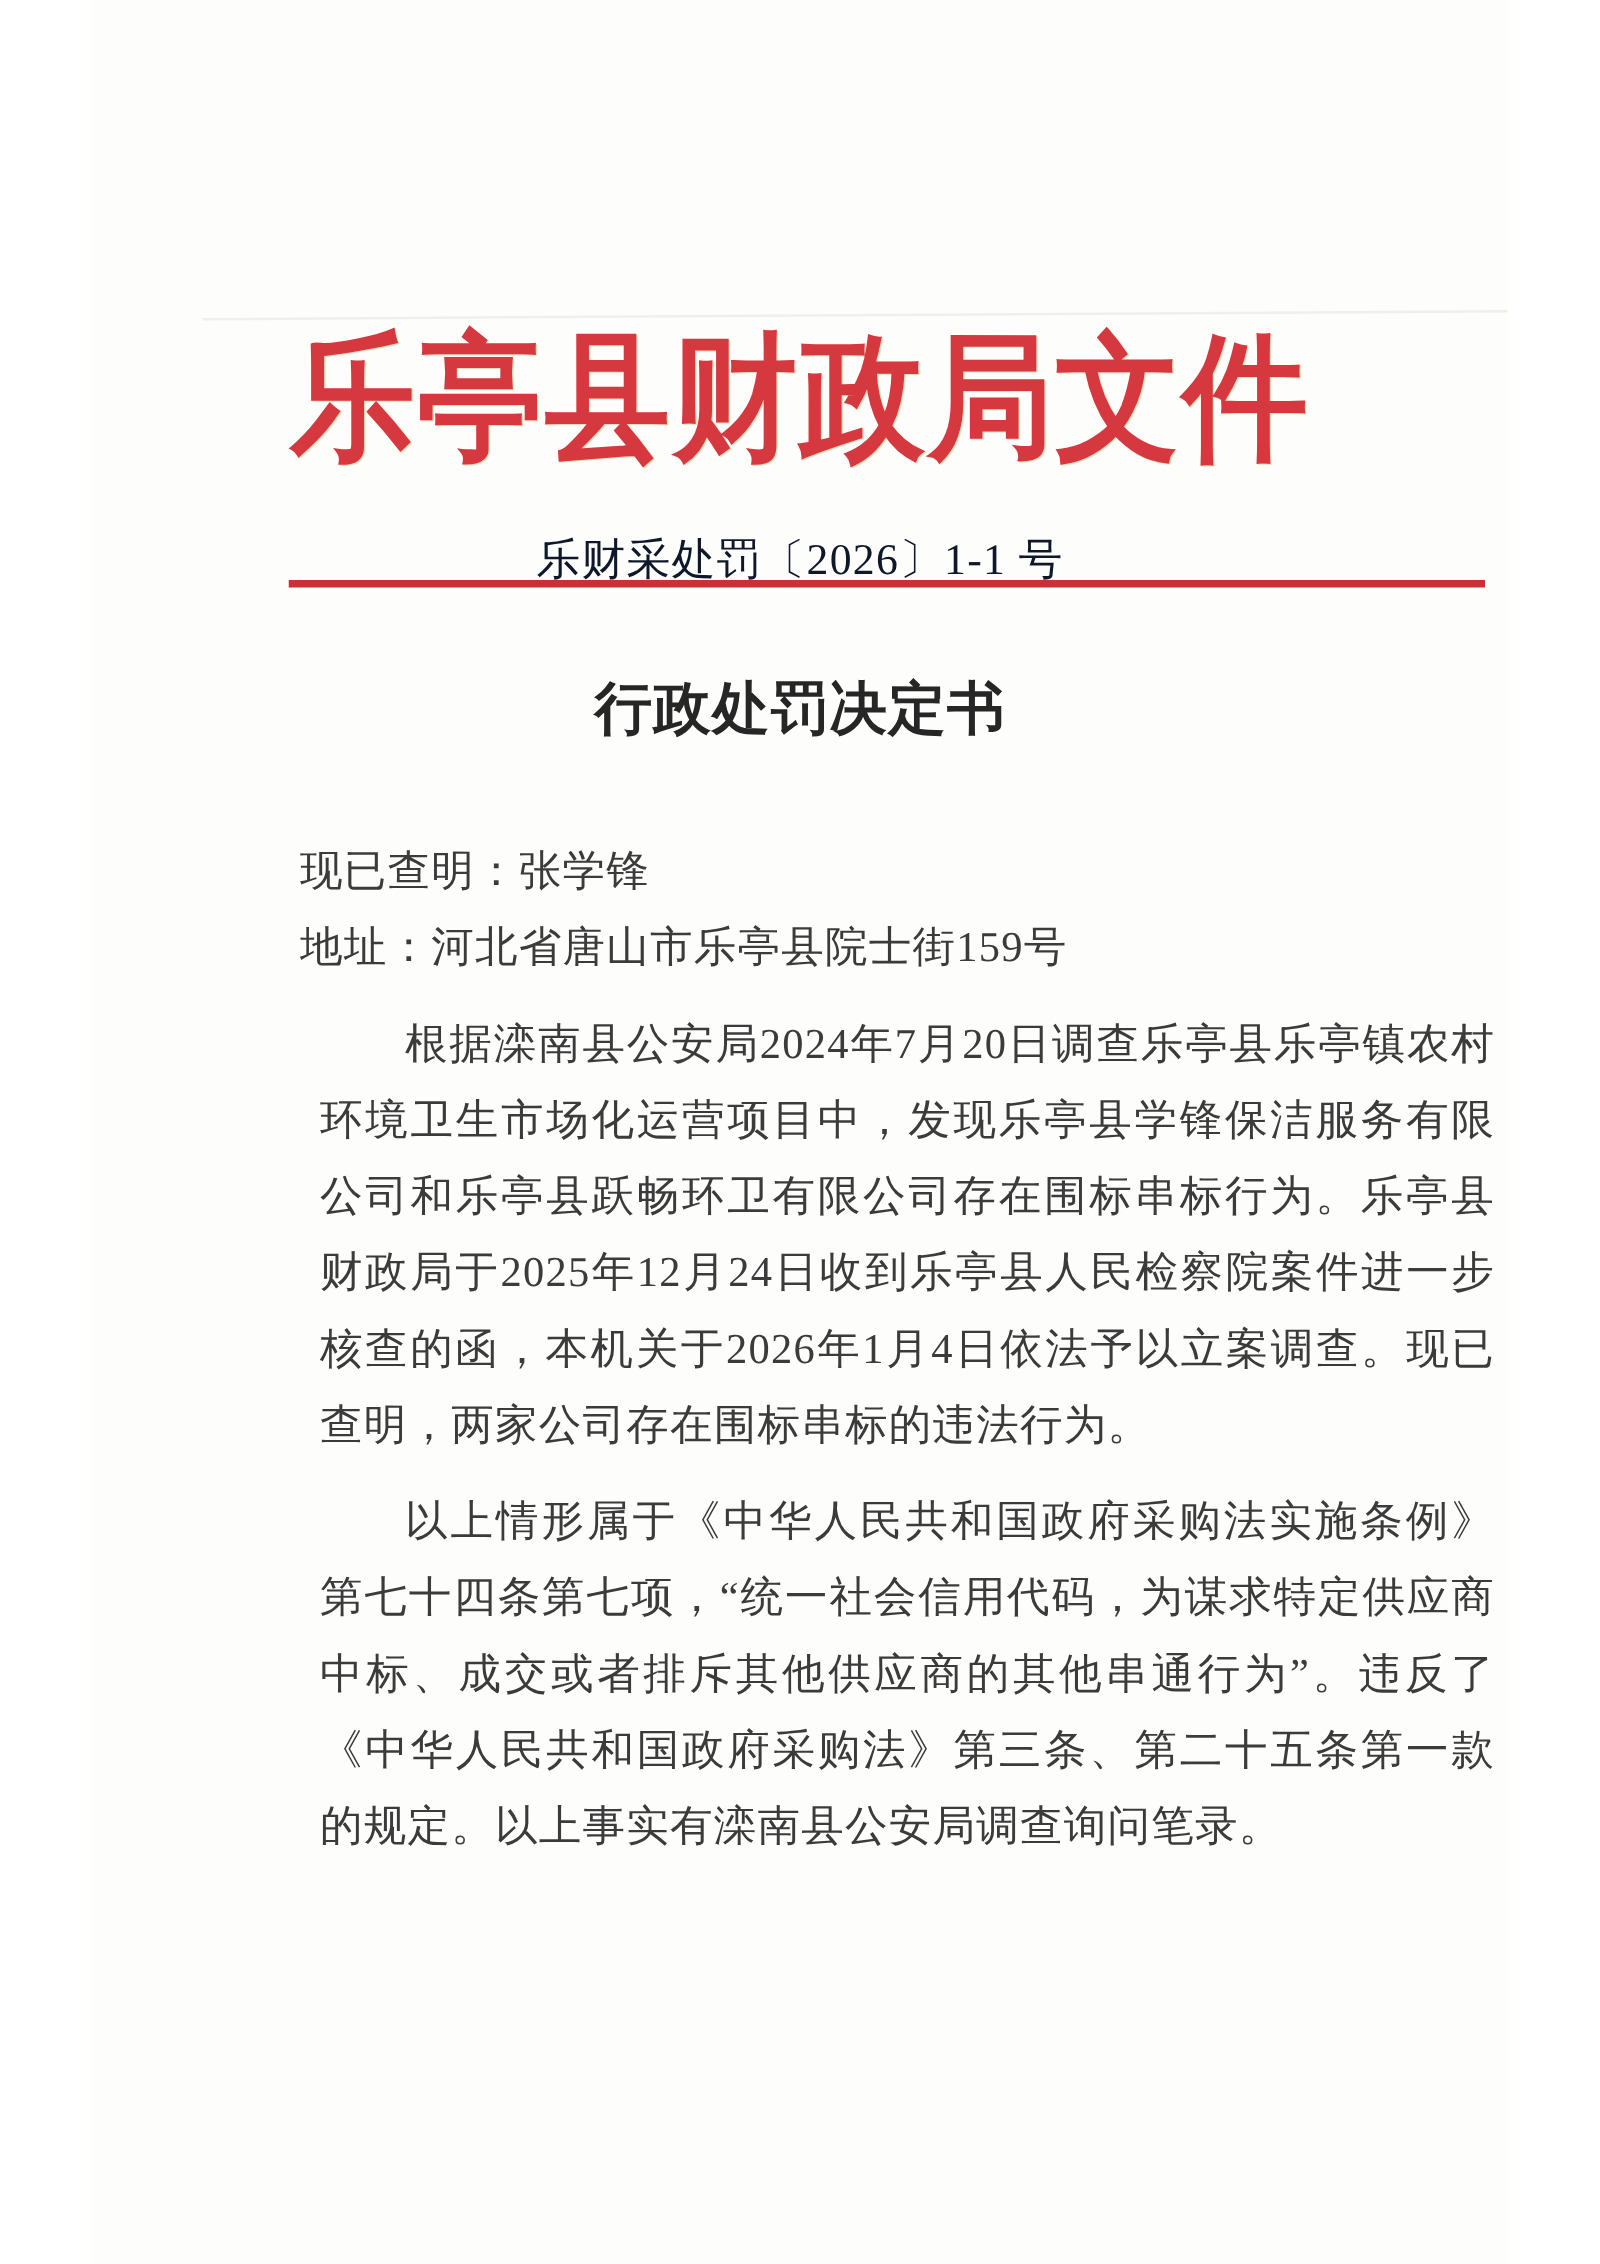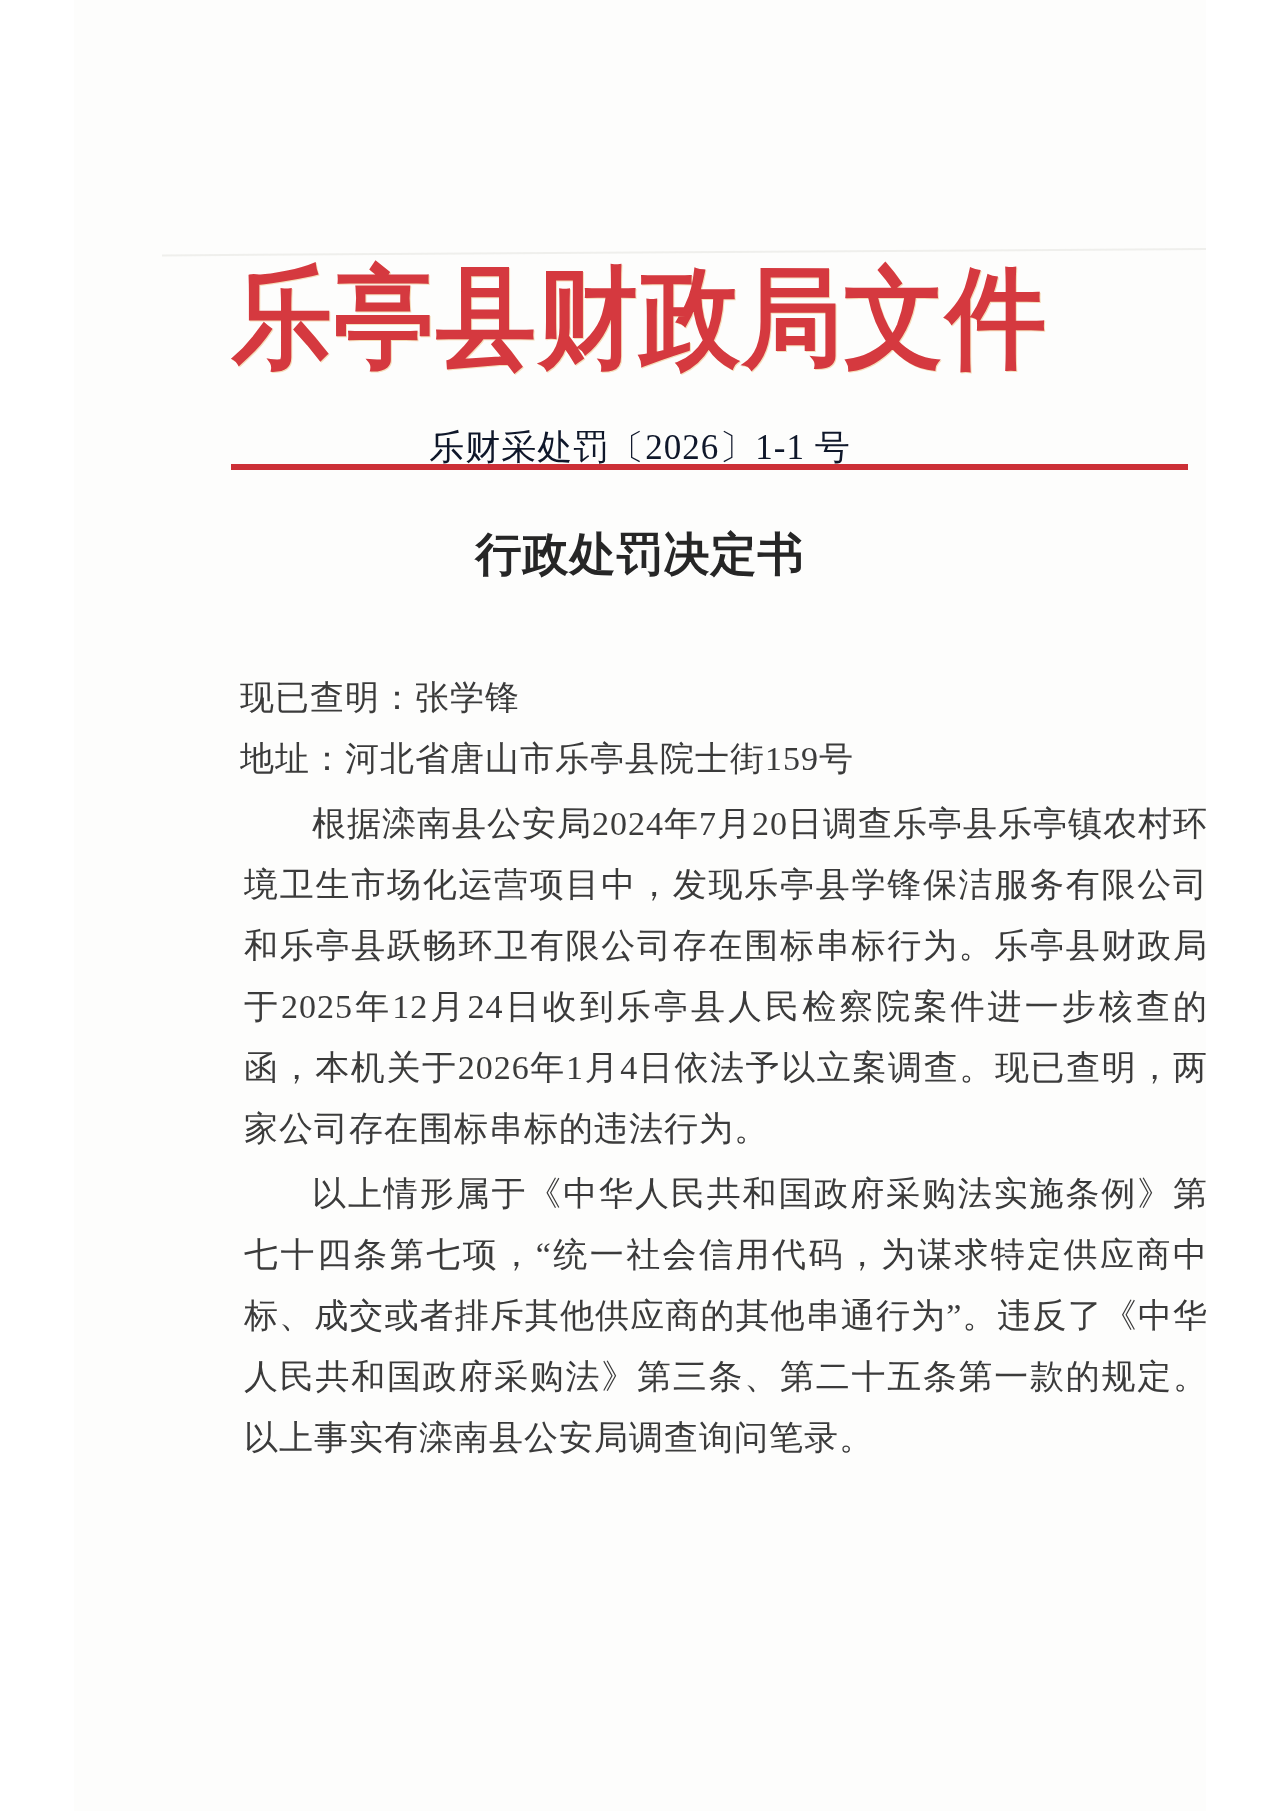--- a/index.html
+++ b/index.html
@@ -55,21 +55,21 @@
   .red-divider {
     position: absolute;
     top: 464px;
     left: 157px;
     width: 957px;
     height: 6px;
     background: var(--divider-red, #cc2f36);
   }
   .doc-title {
     position: absolute;
-    top: 524px;
+    top: 536px;
     left: 0;
     right: 0;
     margin: 0;
     text-align: center;
     font-size: 46px;
     font-weight: 700;
     letter-spacing: 1px;
     color: #262626;
     white-space: nowrap;
   }
@@ -81,21 +81,21 @@
     font-size: 34px;
     line-height: 61px;
     letter-spacing: 1px;
     color: var(--body-text, #3b3b3b);
     text-align: justify;
   }
   .info-line {
     white-space: nowrap;
   }
   .para {
-    margin: 4px;
+    margin: 16px;
     text-indent: 2em;
   }
 </style>
 </head>
 <body>
 
 <div class="page">
 
   <div class="scan-artifact"></div>
 

